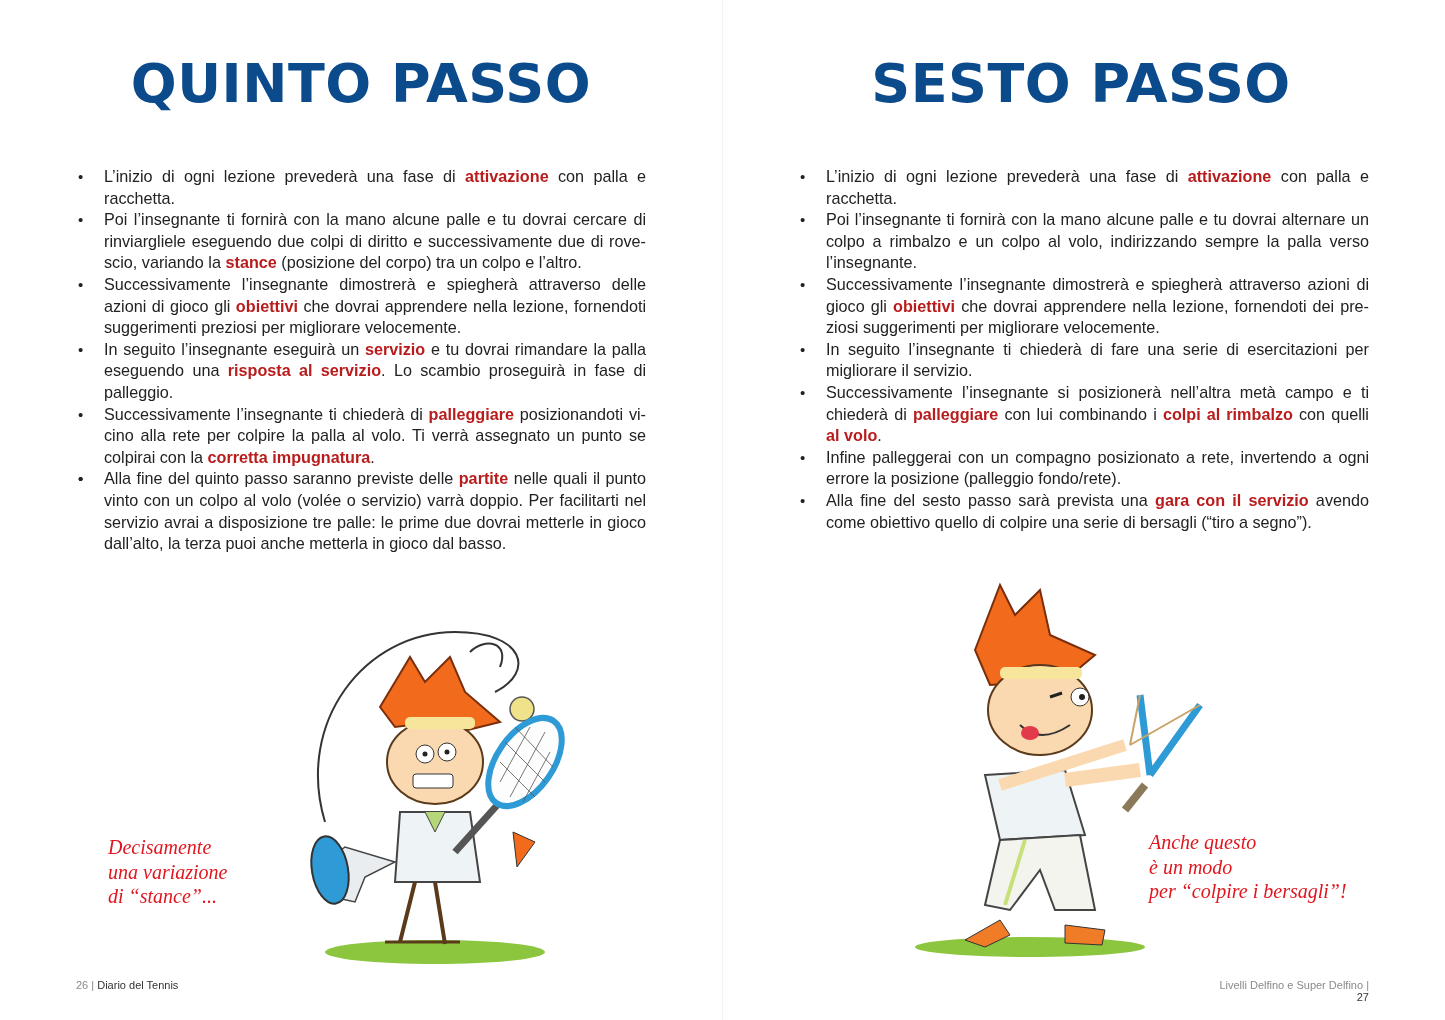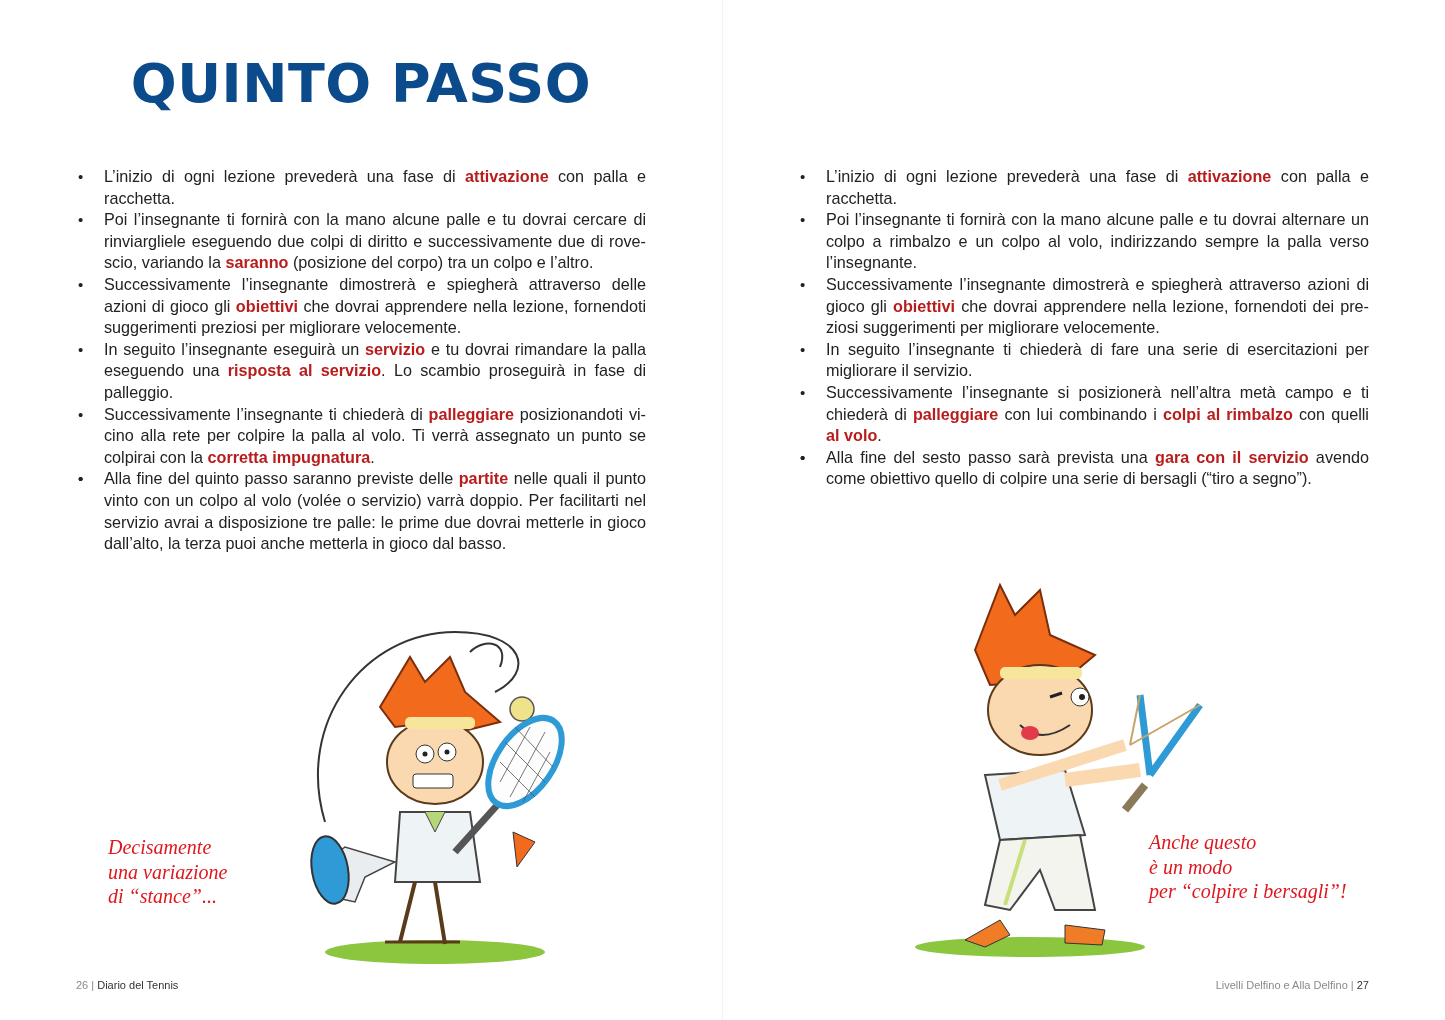--- a/index.html
+++ b/index.html
@@ -29,21 +29,21 @@
 </style>
 </head>
 <body>
 
 <div class="gutter"></div>
 
 <div class="page left">
   <h1 class="title">QUINTO PASSO</h1>
   <ul class="steps">
       <li><span class="bullet">•</span><span>L’inizio di ogni lezione prevederà una fase di </span><b>attivazione</b><span> con palla e racchetta.</span></li>
-      <li><span class="bullet">•</span><span>Poi l’insegnante ti fornirà con la mano alcune palle e tu dovrai cercare di rinviargliele eseguendo due colpi di diritto e successivamente due di rove-scio, variando la </span><b>saranno</b><span> (posizione del corpo) tra un colpo e l’altro.</span></li>
+      <li><span class="bullet">•</span><span>Poi l’insegnante ti fornirà con la mano alcune palle e tu dovrai cercare di rinviargliele eseguendo due colpi di diritto e successivamente due di rove-scio, variando la </span><b>stance</b><span> (posizione del corpo) tra un colpo e l’altro.</span></li>
       <li><span class="bullet">•</span><span>Successivamente l’insegnante dimostrerà e spiegherà attraverso delle azioni di gioco gli </span><b>obiettivi</b><span> che dovrai apprendere nella lezione, fornendoti suggerimenti preziosi per migliorare velocemente.</span></li>
       <li><span class="bullet">•</span><span>In seguito l’insegnante eseguirà un </span><b>servizio</b><span> e tu dovrai rimandare la palla eseguendo una </span><b>risposta al servizio</b><span>. Lo scambio proseguirà in fase di palleggio.</span></li>
       <li><span class="bullet">•</span><span>Successivamente l’insegnante ti chiederà di </span><b>palleggiare</b><span> posizionandoti vi-cino alla rete per colpire la palla al volo. Ti verrà assegnato un punto se colpirai con la </span><b>corretta impugnatura</b><span>.</span></li>
       <li><span class="bullet">•</span></li>
       <li><span class="bullet">•</span><span>Alla fine del quinto passo saranno previste delle </span><b>partite</b><span> nelle quali il punto vinto con un colpo al volo (volée o servizio) varrà doppio. Per facilitarti nel servizio avrai a disposizione tre palle: le prime due dovrai metterle in gioco dall’alto, la terza puoi anche metterla in gioco dal basso.</span></li>
     </ul>
 
   <svg class="illus" style="left:285px; top:612px;" width="300" height="360" viewBox="0 0 300 360">
     <ellipse cx="150" cy="340" rx="110" ry="12" fill="#8cc63f"></ellipse>
     <path d="M40 210 C10 110 80 20 170 20 C240 20 250 60 210 80" fill="none" stroke="#333" stroke-width="2"></path>
@@ -83,27 +83,28 @@
   </div>
 
   <div class="footer" style="left:76px;">
     <span>26</span>
     <span>|</span>
     <span class="strong">Diario del Tennis</span>
   </div>
 </div>
 
 <div class="page right">
+  <h1 class="title">SESTO PASSO</h1>
   <ul class="steps">
       <li><span class="bullet">•</span><span>L’inizio di ogni lezione prevederà una fase di </span><b>attivazione</b><span> con palla e racchetta.</span></li>
       <li><span class="bullet">•</span><span>Poi l’insegnante ti fornirà con la mano alcune palle e tu dovrai alternare un colpo a rimbalzo e un colpo al volo, indirizzando sempre la palla verso l’insegnante.</span></li>
       <li><span class="bullet">•</span><span>Successivamente l’insegnante dimostrerà e spiegherà attraverso azioni di gioco gli </span><b>obiettivi</b><span> che dovrai apprendere nella lezione, fornendoti dei pre-ziosi suggerimenti per migliorare velocemente.</span></li>
       <li><span class="bullet">•</span><span>In seguito l’insegnante ti chiederà di fare una serie di esercitazioni per migliorare il servizio.</span></li>
       <li><span class="bullet">•</span><span>Successivamente l’insegnante si posizionerà nell’altra metà campo e ti chiederà di </span><b>palleggiare</b><span> con lui combinando i </span><b>colpi al rimbalzo</b><span> con quelli </span><b>al volo</b><span>.</span></li>
-      <li><span class="bullet">•</span></li>
+      <li><span class="bullet">•</span><span>Infine palleggerai con un compagno posizionato a rete, invertendo a ogni errore la posizione (palleggio fondo/rete).</span></li>
       <li><span class="bullet">•</span><span>Alla fine del sesto passo sarà prevista una </span><b>gara con il servizio</b><span> avendo come obiettivo quello di colpire una serie di bersagli (“tiro a segno”).</span></li>
     </ul>
 
   <svg class="illus" style="left:167px; top:575px;" width="340" height="390" viewBox="0 0 340 390">
     <ellipse cx="140" cy="372" rx="115" ry="10" fill="#8cc63f"></ellipse>
     <path d="M85 75 L110 10 L125 40 L150 15 L160 60 L205 80 L175 105 L100 110 Z" fill="#f26b1d" stroke="#7a2e0b" stroke-width="2"></path>
     <ellipse cx="150" cy="135" rx="52" ry="45" fill="#fbd9b0" stroke="#5a3a1a" stroke-width="2"></ellipse>
     <rect x="110" y="92" width="82" height="12" rx="5" fill="#f6e59a"></rect>
     <path d="M160 122 l12 -4" stroke="#222" stroke-width="3"></path>
     <circle cx="190" cy="122" r="9" fill="#fff" stroke="#333"></circle>
@@ -122,17 +123,17 @@
     <path d="M240 170 L250 120 M240 170 L310 130" stroke="#c9a36a" stroke-width="2" fill="none"></path>
   </svg>
 
   <div class="caption" style="left:426px; top:830px;">
     <div>Anche questo</div>
     <div>è un modo</div>
     <div>per “colpire i bersagli”!</div>
   </div>
 
   <div class="footer" style="left:484px; width:162px; text-align:right;">
-    <span>Livelli Delfino e Alla Delfino</span>
+    <span>Livelli Delfino e Super Delfino</span>
     <span>|</span>
     <span class="strong">27</span>
   </div>
 </div>
 
 </body></html>

